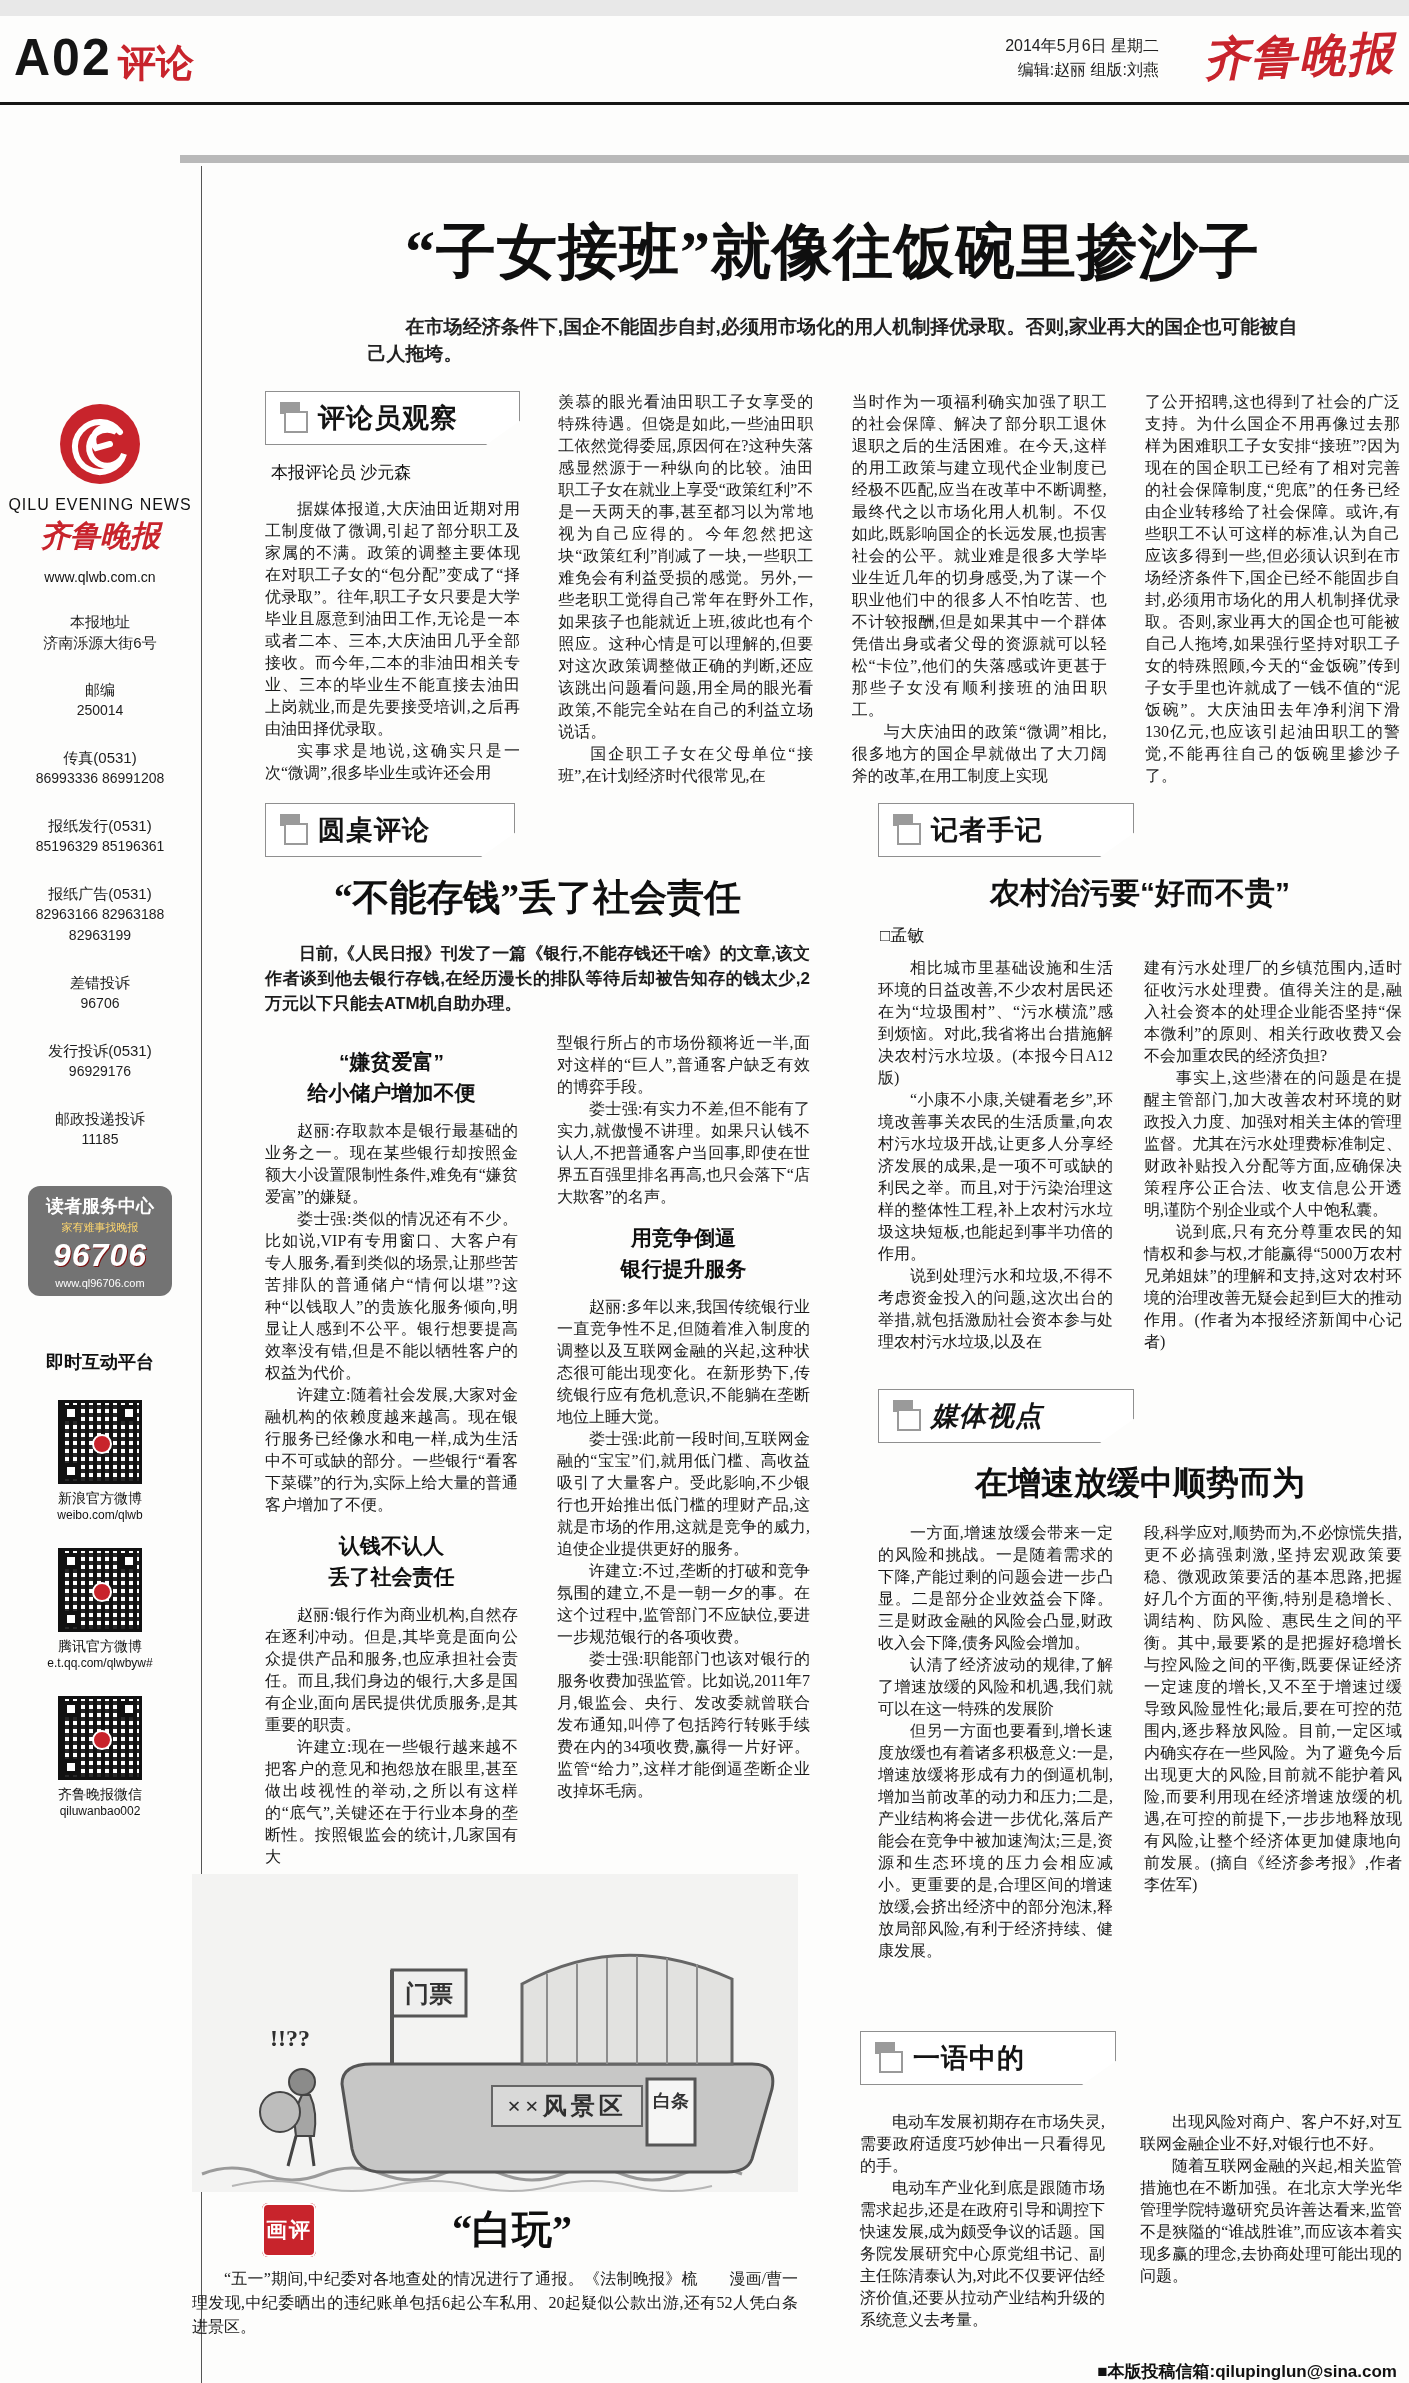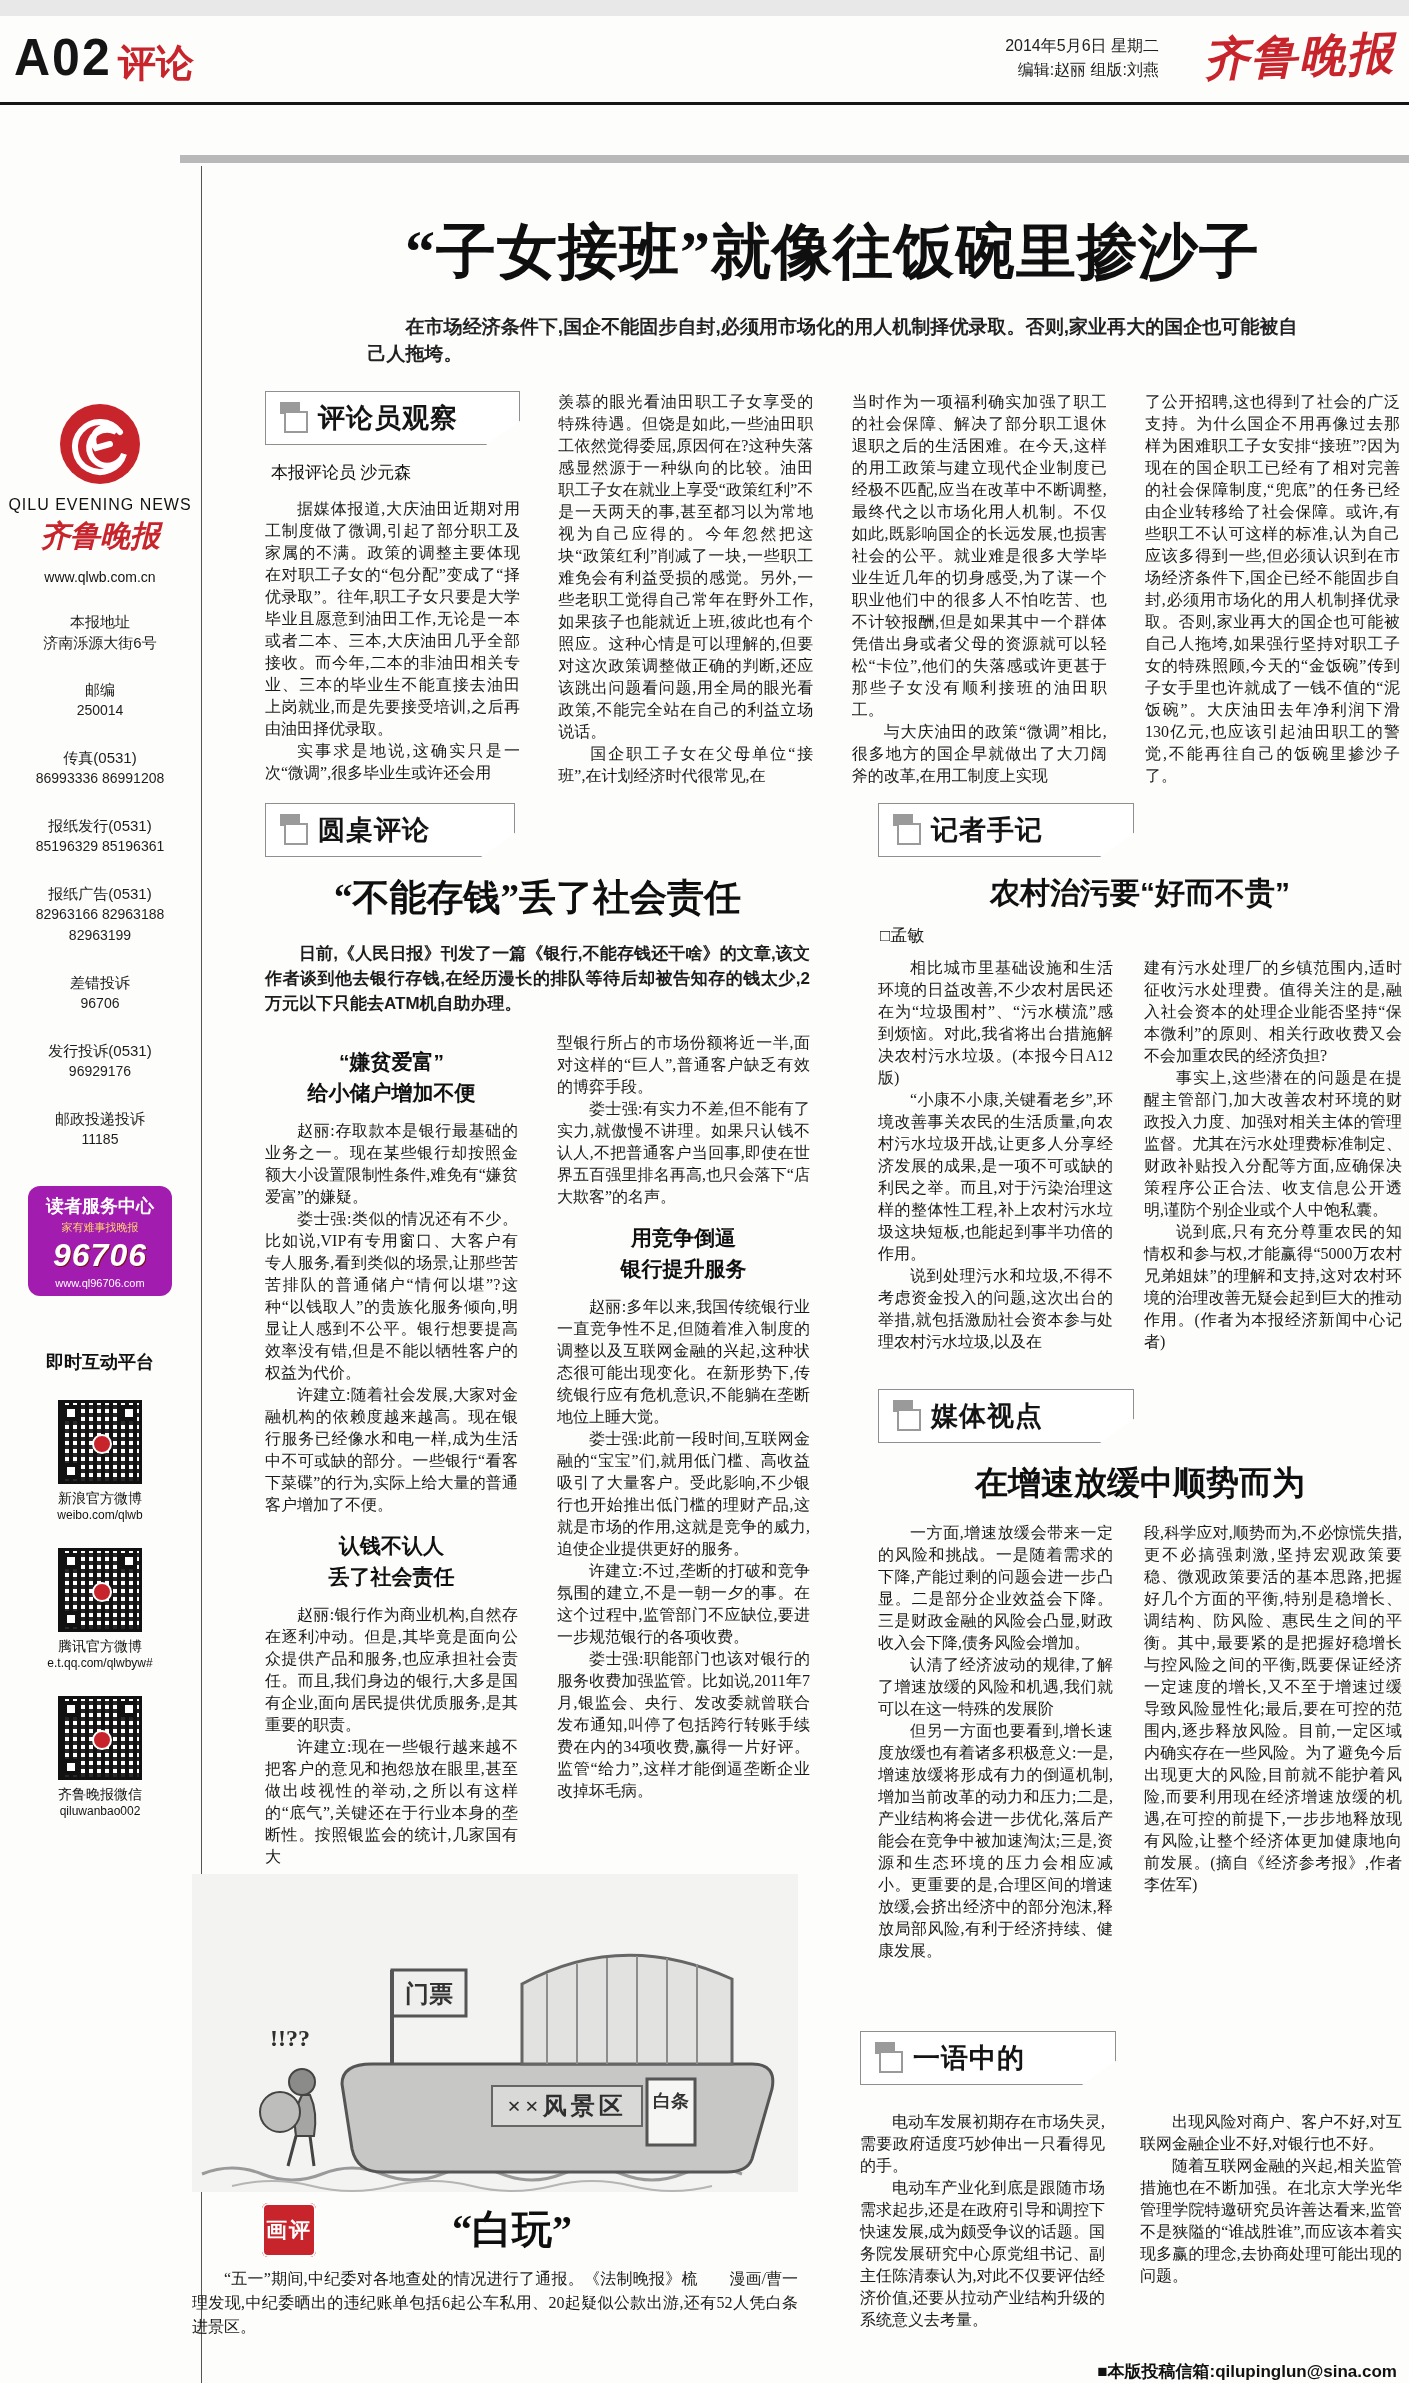--- a/index.html
+++ b/index.html
@@ -21,21 +21,21 @@
   
   .sidebar{position:absolute;left:0;top:150px;width:200px;text-align:center;color:#222;
            font-family:"Liberation Sans","DejaVu Sans",sans-serif;}
   .sb-logo{width:84px;height:84px;margin:236px auto 0;}
   .sb-en{margin-top:10px;font-size:16px;letter-spacing:1px;color:#111;}
   .sb-cn{margin-top:2px;font-size:30px;font-weight:900;font-style:italic;color:#c8242c;
          font-family:"Liberation Serif","DejaVu Serif",serif;}
   .sb-site{margin-top:12px;font-size:14px;color:#111;}
   .sb-block{margin-top:26px;font-size:15px;line-height:21px;color:#1d1d1d;}
   .sb-block .num{font-size:14px;}
-  .sb-badge{width:136px;margin:36px auto 0;background:#a21caf;border-radius:12px;padding:8px 4px 7px;color:#fff;}
+  .sb-badge{width:136px;margin:36px auto 0;background:#737373;border-radius:12px;padding:8px 4px 7px;color:#fff;}
   .sb-badge .t1{font-size:18px;font-weight:900;}
   .sb-badge .t2{font-size:11px;color:#ffd76e;margin-top:2px;}
   .sb-badge .t3{font-size:32px;font-weight:900;font-style:italic;margin-top:2px;
                 text-shadow:1px 1px 0 #7a0f0f;letter-spacing:1px;}
   .sb-badge .t4{font-size:11px;margin-top:3px;}
   .sb-interact{margin-top:54px;font-size:18px;font-weight:900;color:#111;}
   .qrwrap{margin-top:26px;}
   .qr{width:78px;height:78px;margin:0 auto;position:relative;border:3px solid #111;background:
       repeating-linear-gradient(0deg,rgba(17,17,17,.9) 0 4px,transparent 4px 8px),
       repeating-linear-gradient(90deg,#111 0 4px,#fff 4px 8px);}
@@ -87,21 +87,21 @@
   
   .rn{position:absolute;left:878px;top:787px;width:524px;}
   .rn .secbox{width:256px;}
   .rn-hl{text-align:center;font-family:"Liberation Sans","DejaVu Sans",sans-serif;font-weight:900;
          font-size:30px;margin-top:16px;color:#101010;}
   .rn-byline{font-size:17px;margin:10px 0 10px 2px;}
   .cols2{display:flex;justify-content:space-between;}
   .col-a{width:235px;}
   .col-b{width:258px;}
   .mv{position:absolute;left:878px;top:1373px;width:524px;}
-  .mv .secbox{width:256px;}
+  .mv .secbox{width:256px;font-style:italic;}
   .mv-hl{text-align:center;font-size:33px;font-weight:900;margin-top:18px;color:#0f0f0f;}
   .mv .cols2{margin-top:16px;height:500px;overflow:hidden;}
   .rn .cols2{margin-top:2px;}
   .ol{position:absolute;left:860px;top:2015px;width:542px;}
   .ol .secbox{width:256px;}
   .ol .cols2{margin-top:26px;}
   .ol .col-a{width:245px;}
   .ol .col-b{width:262px;}
   .submission{position:absolute;right:12px;top:2344px;font-family:"Liberation Sans","DejaVu Sans",sans-serif;
               font-weight:700;font-size:17px;color:#111;}

